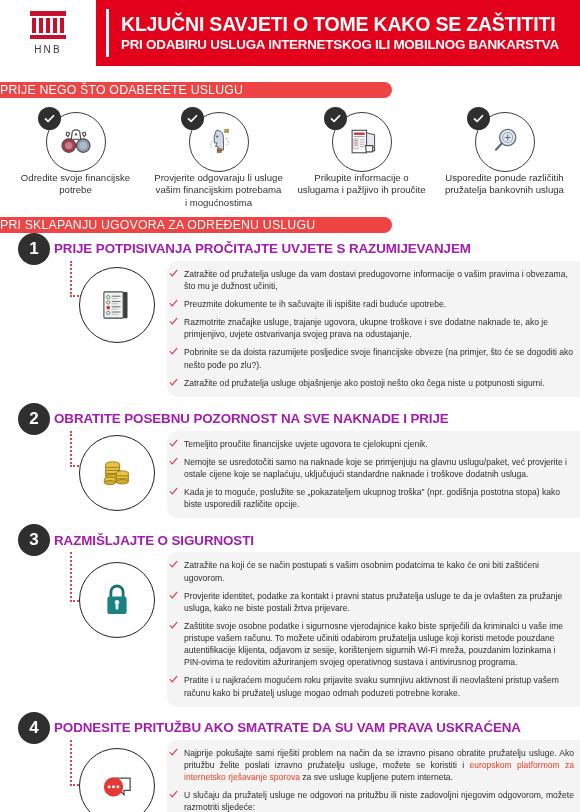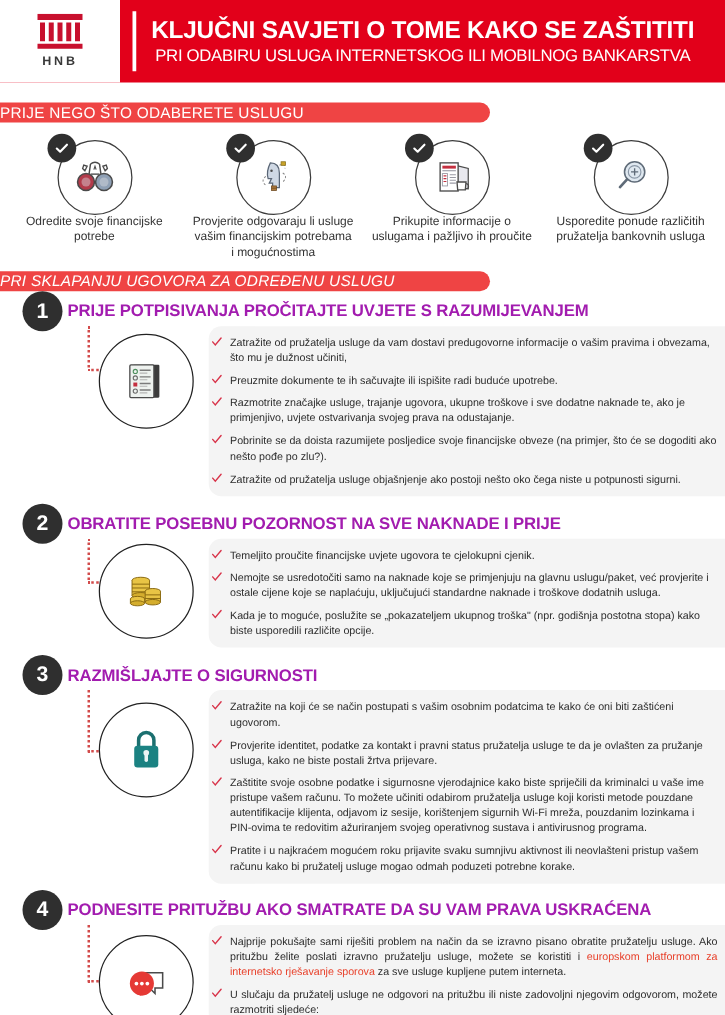--- a/index.html
+++ b/index.html
@@ -36,67 +36,66 @@
   .logo-mark {
     width: 38px;
     height: 30px;
     position: relative;
   }
   .logo-text {
     font-size: 10px;
     letter-spacing: 2.2px;
     color: #3a3a3a;
     margin-top: 3px;
-    font-weight: 700;
+    font-weight: 400;
   }
   .header-divider {
     width: 3px;
     background: #ffffff;
     margin: 9px 0 9px 10px;
     flex: none;
   }
   .header-titles {
     padding-left: 12px;
     display: flex;
     flex-direction: column;
     justify-content: center;
     color: #ffffff;
-    text-align: center;
   }
   .header-title-main {
     font-size: 19.5px;
     font-weight: bold;
     letter-spacing: -0.2px;
     line-height: 1.05;
     white-space: nowrap;
   }
   .header-title-sub {
     font-size: 13.4px;
-    font-weight: normal;
+    font-weight: bold;
     letter-spacing: -0.25px;
     line-height: 1.15;
     margin-top: 3px;
     white-space: nowrap;
   }
 
   
   .band {
     height: 16px;
     background: #ef4444;
     border-radius: 0 11px 11px 0;
     width: 392px;
     display: flex;
     align-items: center;
     color: #ffffff;
     font-size: 12.3px;
     letter-spacing: 0.2px;
     box-sizing: border-box;
   }
   .band-1 { margin-top: 16px; }
-  .band-2 { margin-top: 8px; font-style: italic; }
+  .band-2 { margin-top: 8px; }
 
   
   .top-items {
     display: flex;
     margin-top: 14px;
     padding: 0 4px;
   }
   .top-item {
     flex: 1;
     display: flex;

